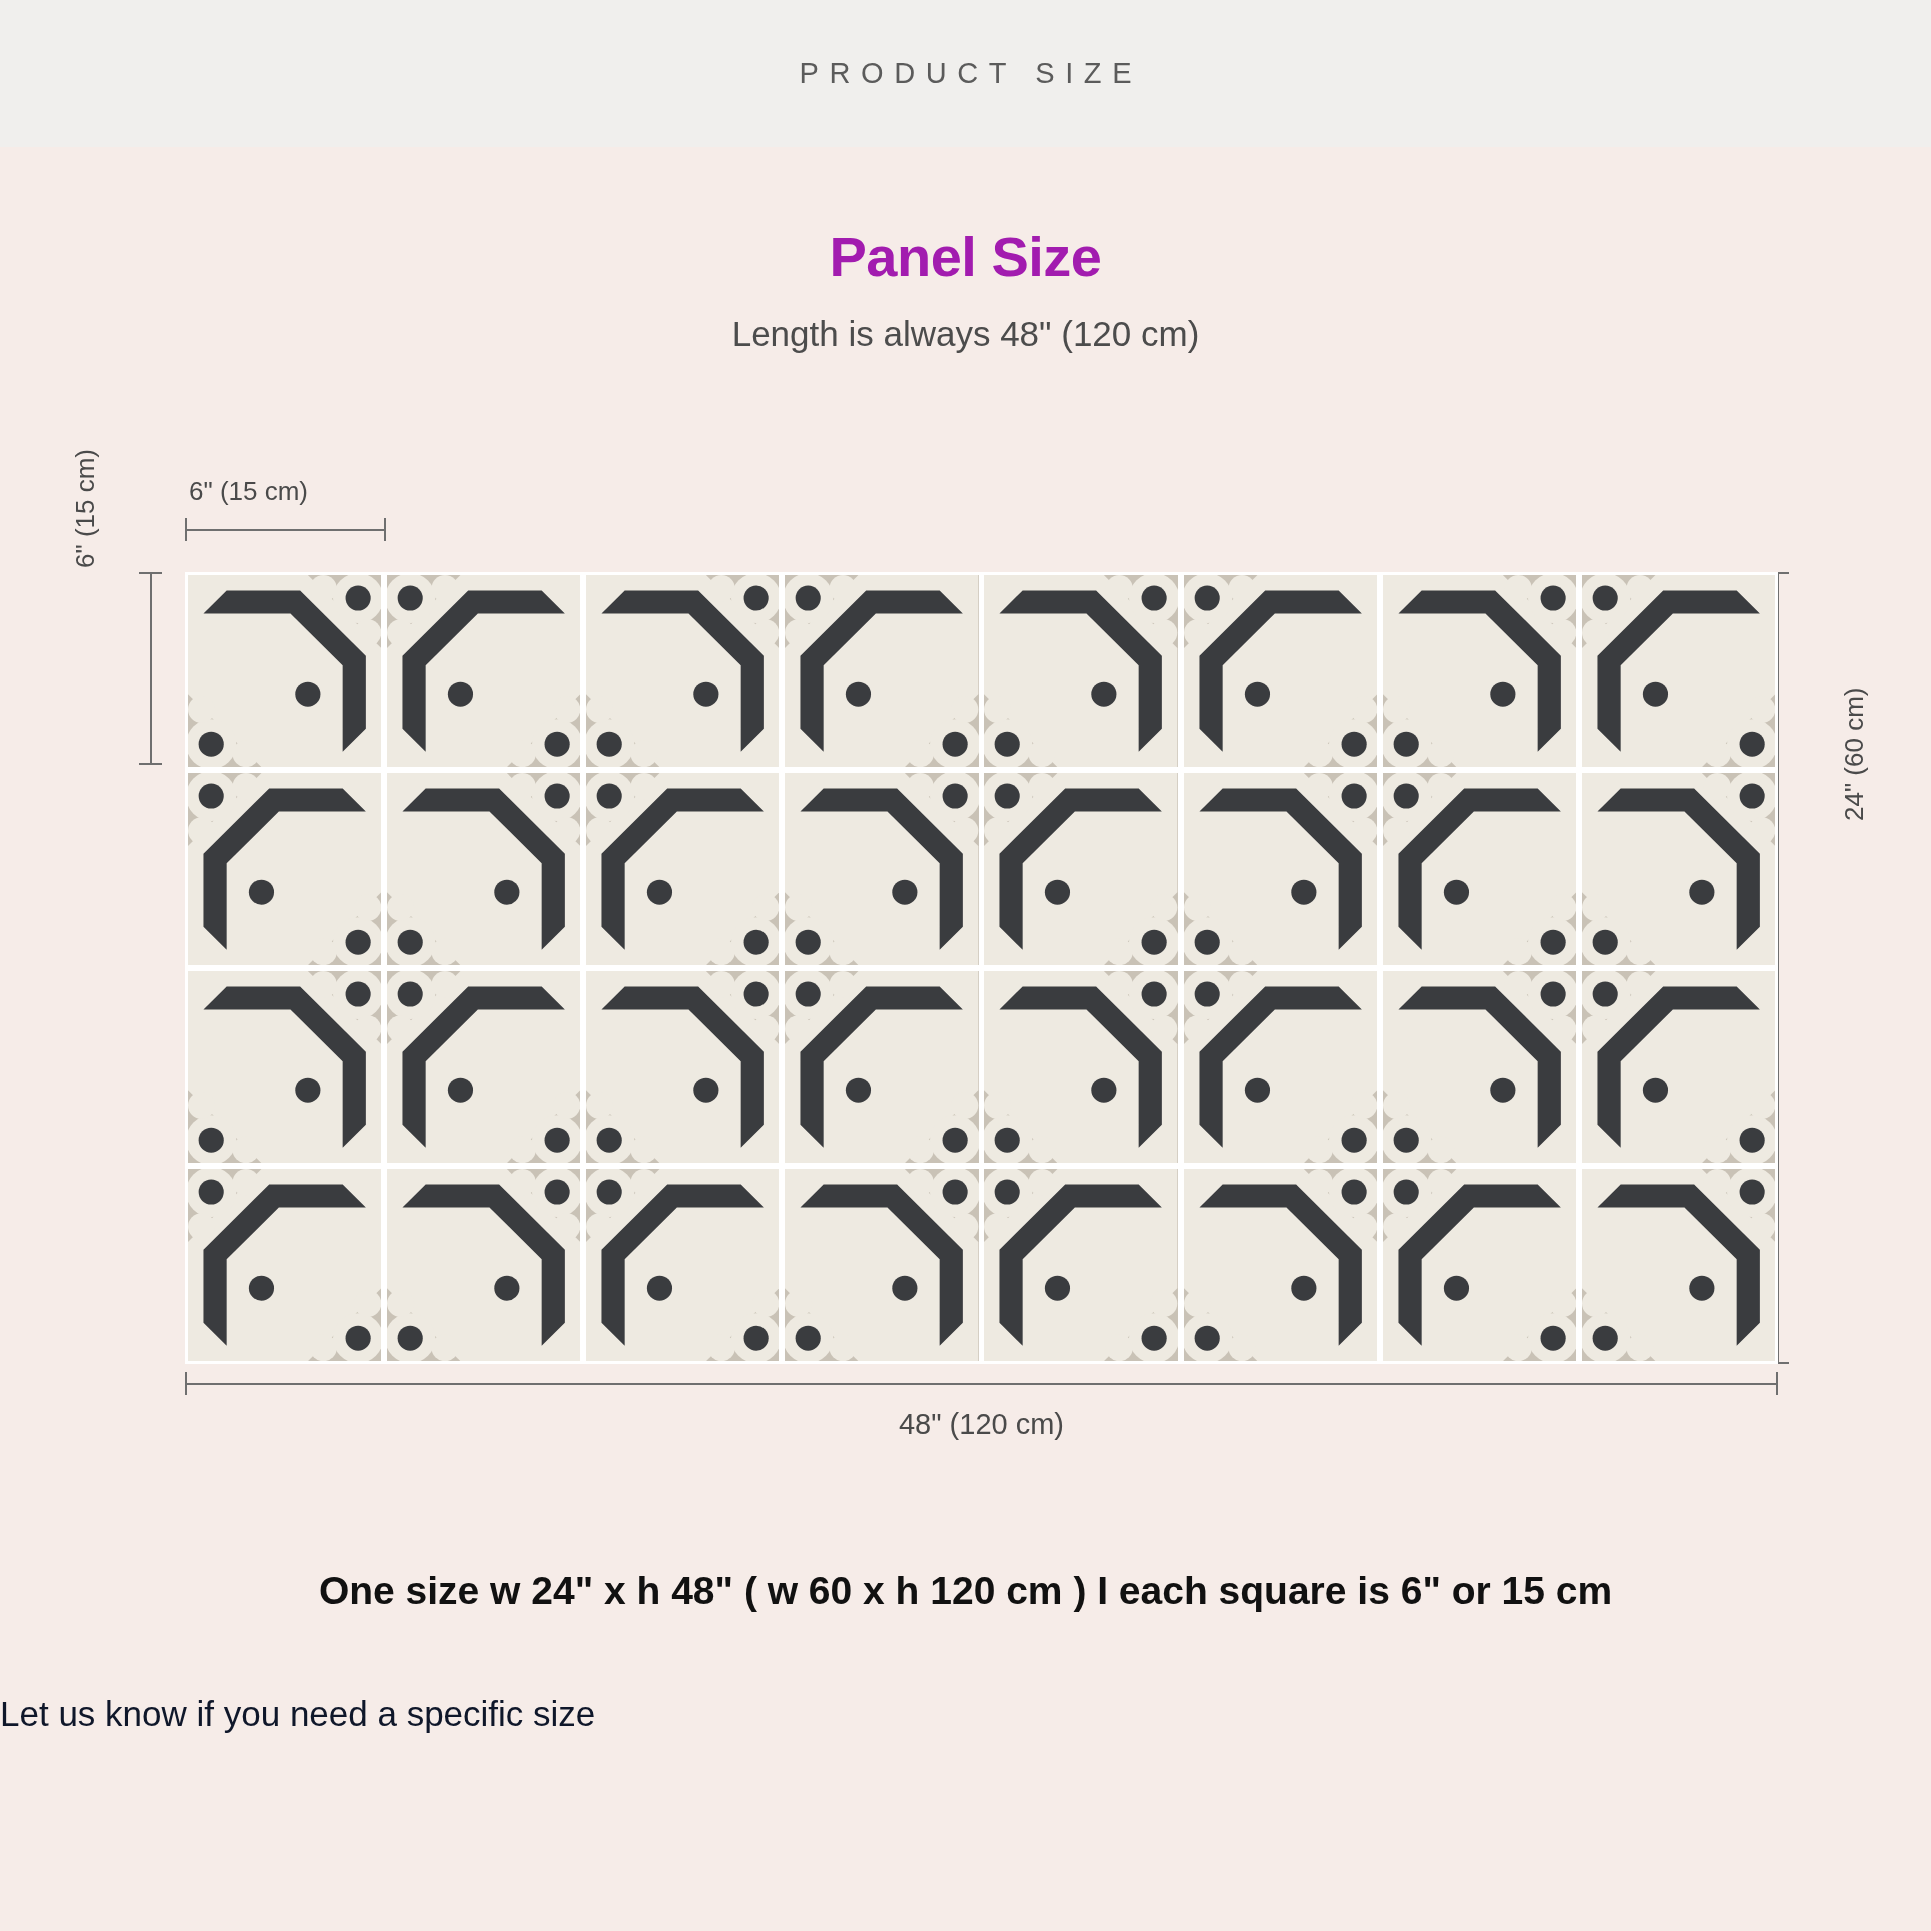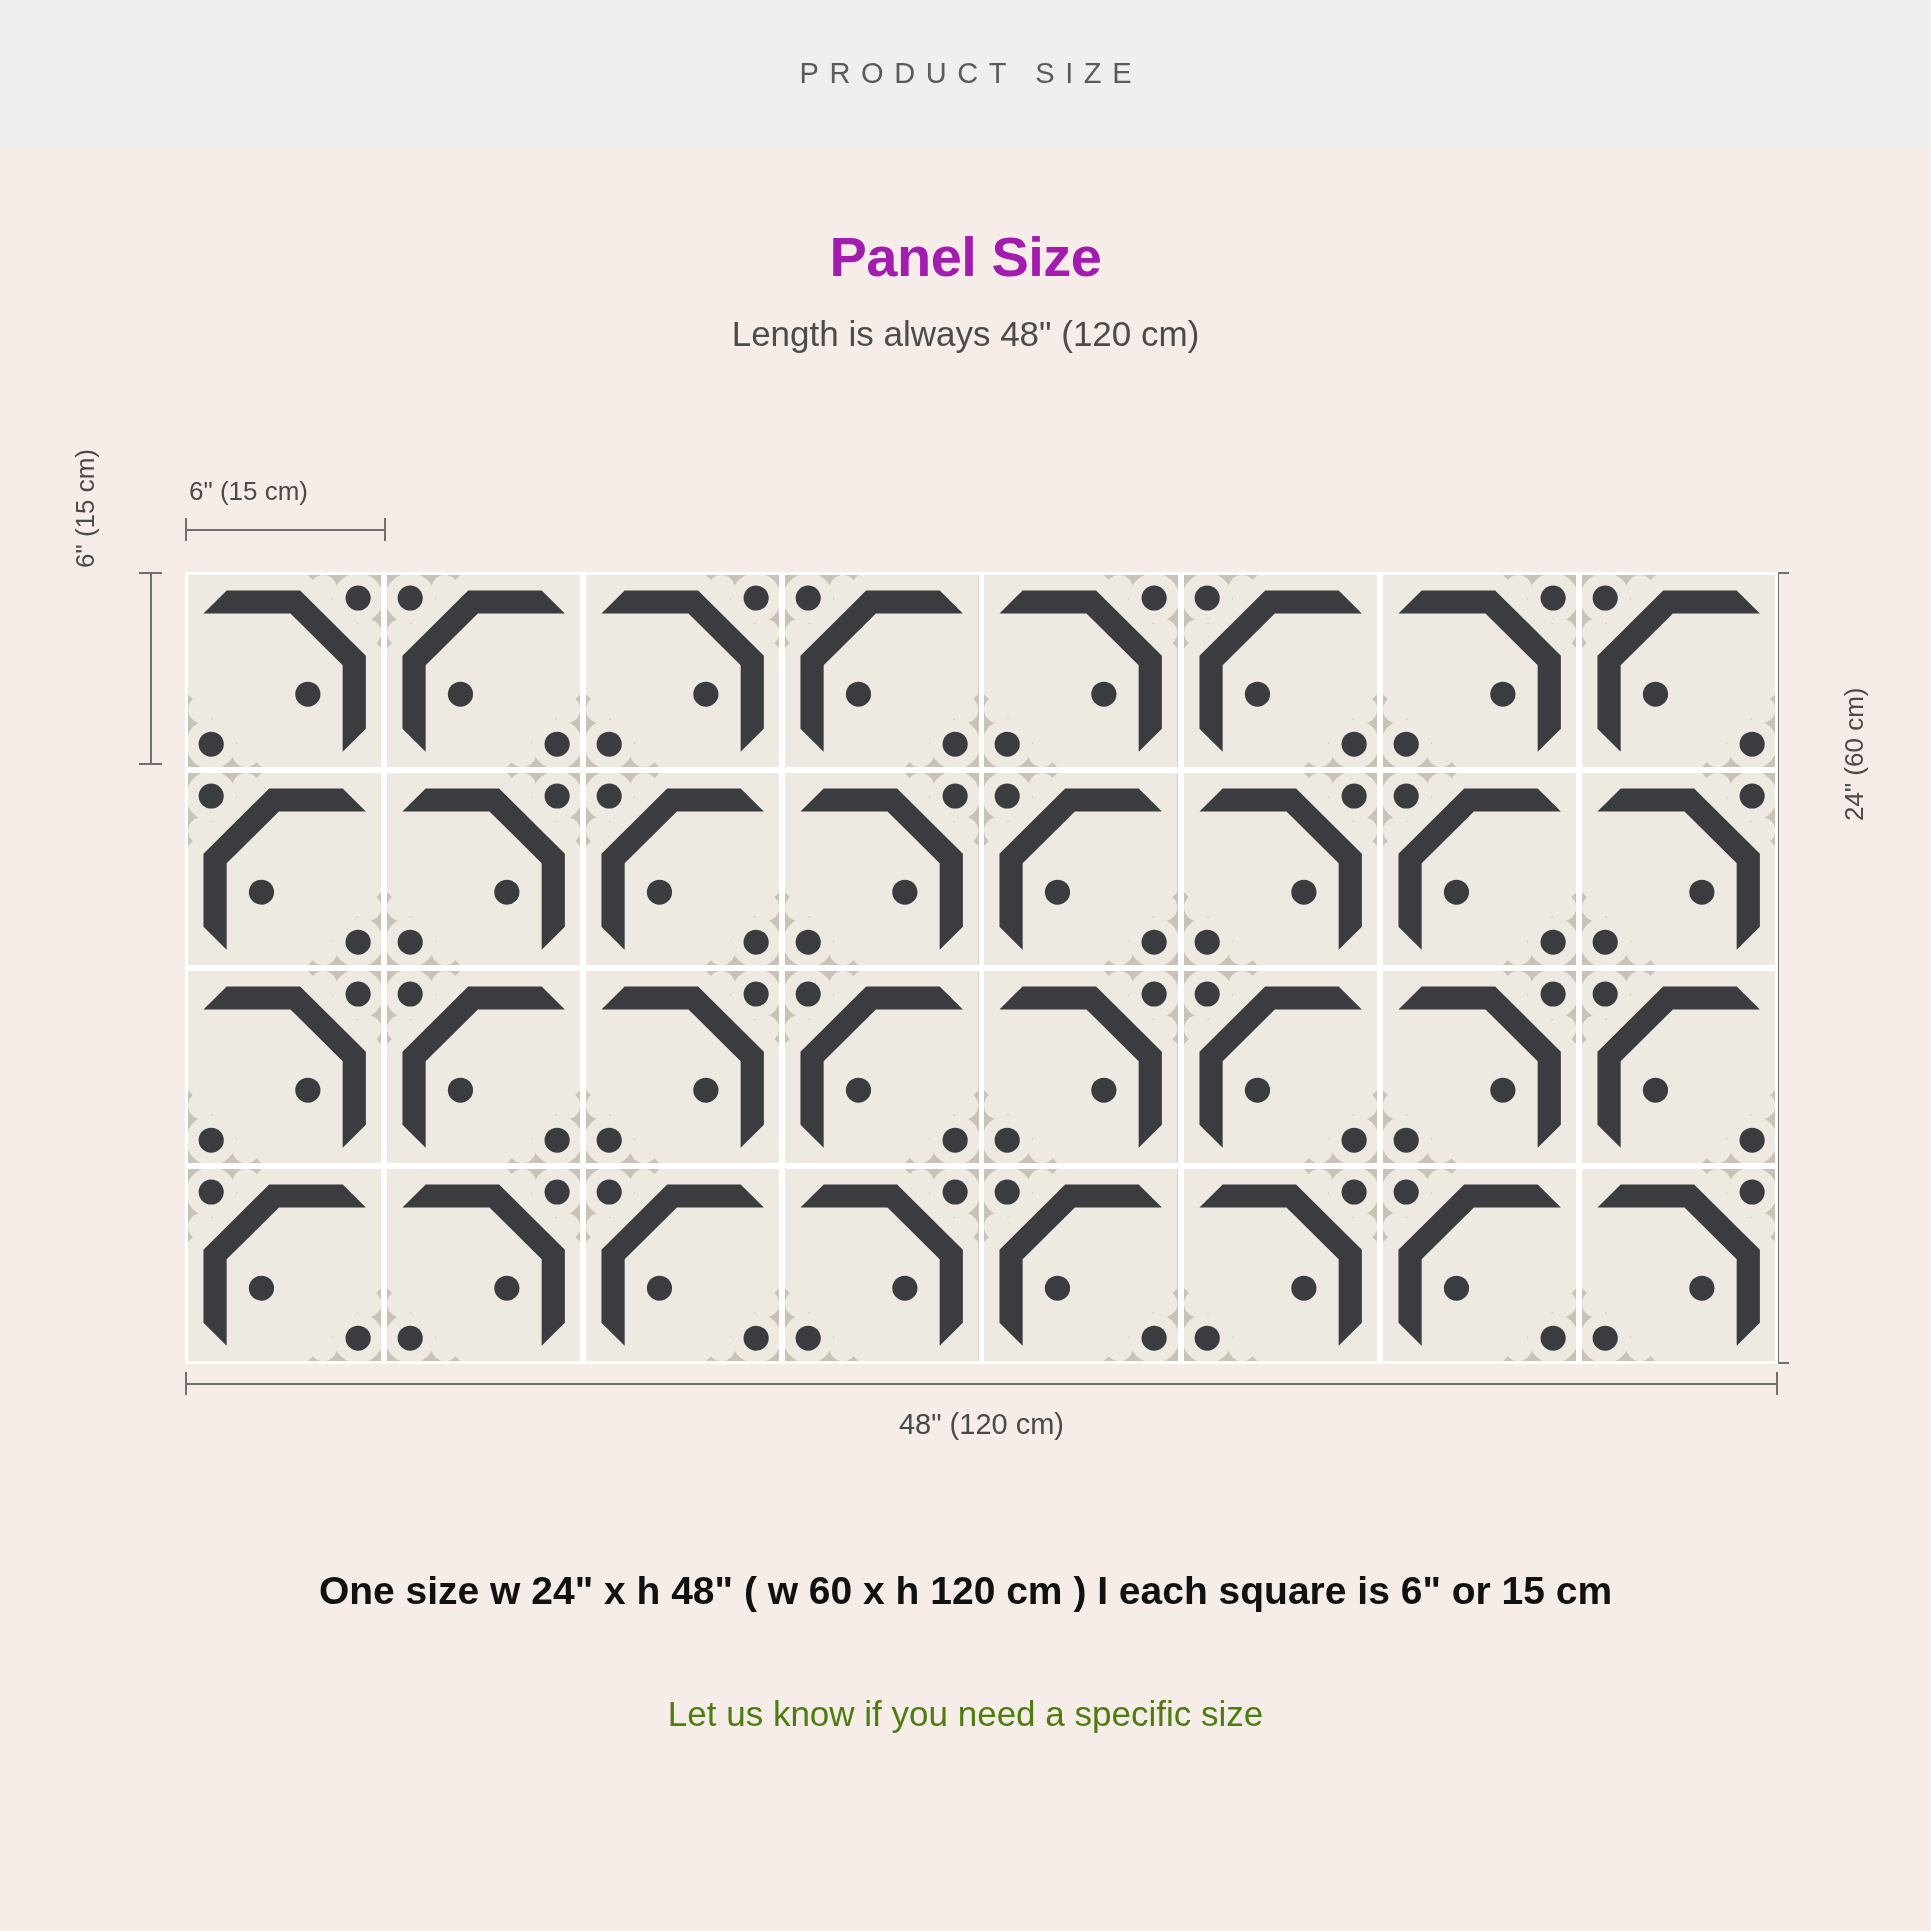--- a/index.html
+++ b/index.html
@@ -206,23 +206,22 @@
     text-align: center;
     font-size: 39px;
     font-weight: bold;
     color: #111111;
   }
   .footer-sub {
     position: absolute;
     top: 1694px;
     left: 0;
     width: 1931px;
-    text-align: center;
     font-size: 35px;
-    color: #4d7c0f;
+    color: #0f172a;
   }
 </style>
 </head>
 <body>
 
 <div class="page">
 
   <div class="top-bar">
     <div class="top-bar-label">PRODUCT SIZE</div>
   </div>

